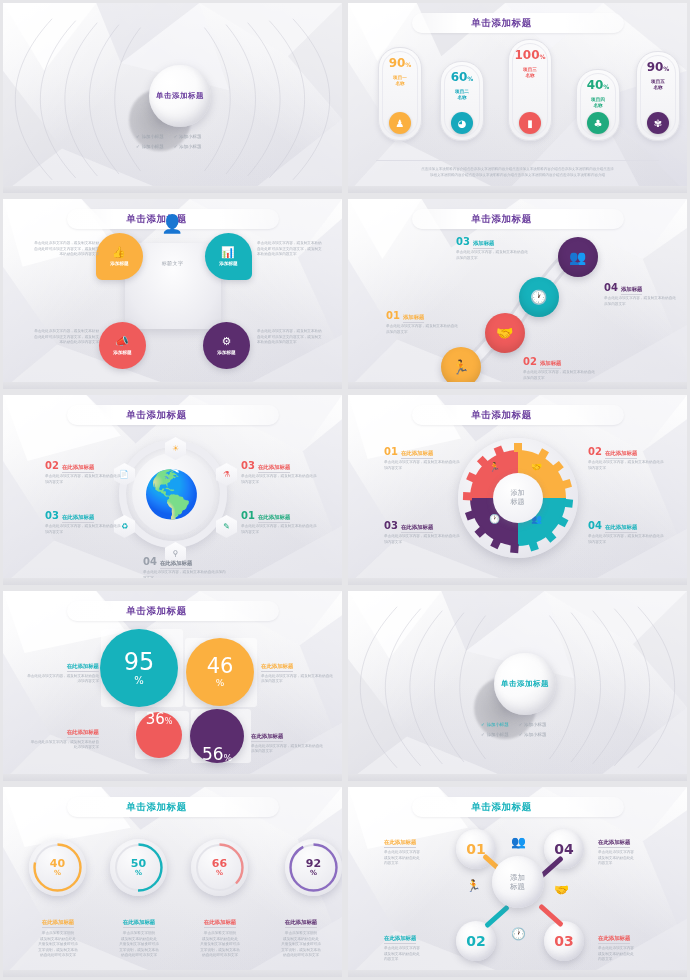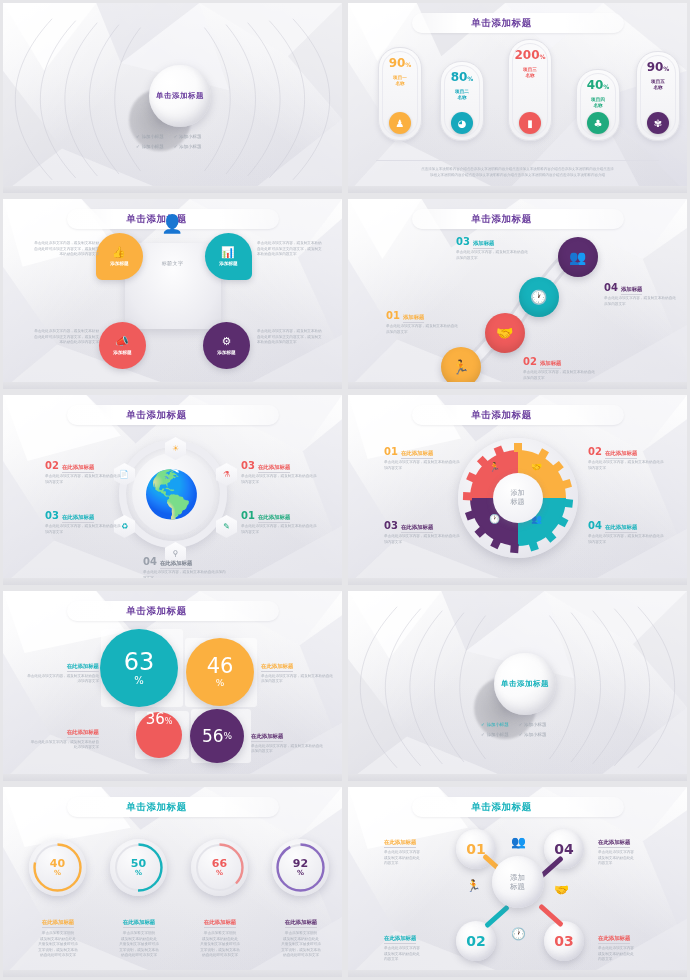--- a/index.html
+++ b/index.html
@@ -225,29 +225,29 @@
       <div class="vpill" style="left:16px;top:12px;height:92px;">
         <div class="inner"></div>
         <div class="pct" style="color:#fbb040"><span>90</span><i>%</i></div>
         <div class="nm" style="color:#fbb040;white-space:pre-line">项目一
 名称</div>
         <div class="ic" style="background:#fbb040">♟</div>
       </div>
 
       <div class="vpill" style="left:78px;top:26px;height:78px;">
         <div class="inner"></div>
-        <div class="pct" style="color:#16a8bc"><span>80</span><i>%</i></div>
+        <div class="pct" style="color:#16a8bc"><span>60</span><i>%</i></div>
         <div class="nm" style="color:#16a8bc;white-space:pre-line">项目二
 名称</div>
         <div class="ic" style="background:#16a8bc">◕</div>
       </div>
 
       <div class="vpill" style="left:146px;top:4px;height:100px;">
         <div class="inner"></div>
-        <div class="pct" style="color:#ef5b5b"><span>200</span><i>%</i></div>
+        <div class="pct" style="color:#ef5b5b"><span>100</span><i>%</i></div>
         <div class="nm" style="color:#ef5b5b;white-space:pre-line">项目三
 名称</div>
         <div class="ic" style="background:#ef5b5b">▮</div>
       </div>
 
       <div class="vpill" style="left:214px;top:34px;height:70px;">
         <div class="inner"></div>
         <div class="pct" style="color:#1faa7e"><span>40</span><i>%</i></div>
         <div class="nm" style="color:#1faa7e;white-space:pre-line">项目四
 名称</div>
@@ -560,32 +560,32 @@
     <div class="titlepill t-purple">
           <span>单击添加标题</span>
         </div>
 
     <div class="pcard" style="left:98px;top:38px;width:82px;height:78px;"></div>
     <div class="pcard" style="left:182px;top:47px;width:72px;height:69px;"></div>
     <div class="pcard" style="left:132px;top:120px;width:54px;height:48px;"></div>
     <div class="pcard" style="left:188px;top:118px;width:60px;height:54px;"></div>
 
     <div class="pcirc" style="left:97px;top:38px;width:78px;height:78px;background:#16b2bc">
-      <b style="font-size:24px;line-height:1">63</b>
+      <b style="font-size:24px;line-height:1">95</b>
       <b style="font-size:10px;margin-top:1px">%</b>
     </div>
     <div class="pcirc" style="left:183px;top:47px;width:68px;height:68px;background:#fbb040">
       <b style="font-size:21px;line-height:1">46</b>
       <b style="font-size:9px;margin-top:1px">%</b>
     </div>
     <div class="pcirc" style="left:133px;top:121px;width:46px;height:46px;background:#ef5b5b;flex-direction:row;align-items:baseline;">
       <b style="font-size:15px;line-height:1">36</b>
       <b style="font-size:8px;">%</b>
     </div>
-    <div class="pcirc" style="left:187px;top:118px;width:54px;height:54px;background:#5b2d6e;flex-direction:row;align-items:center;">
+    <div class="pcirc" style="left:187px;top:118px;width:54px;height:54px;background:#5b2d6e;flex-direction:row;align-items:flex-end;">
       <b style="font-size:17px;line-height:1">56</b>
       <b style="font-size:9px;">%</b>
     </div>
 
     <div class="txt" style="left:24px;top:62px;width:72px;text-align:right;">
       <div class="lbl underline" style="color:#16b2bc">在此添加标题</div>
       <div class="body-s" style="margin-top:1.5px">单击此处添加文字内容，或复制文本粘贴自此添加内容文字</div>
     </div>
     <div class="txt" style="left:258px;top:62px;width:72px;">
       <div class="lbl underline" style="color:#fbb040">在此添加标题</div>
@@ -683,21 +683,21 @@
     <div class="gauge" style="left:188px;top:52px;">
       <div class="ring" style="border-color:#e4e4ea;"></div>
       <svg viewBox="0 0 57 57" style="position:absolute;inset:0;">
         <circle cx="28.5" cy="28.5" r="23" fill="none" stroke="#ef8e8e" stroke-width="2.4" stroke-dasharray="53.5 91.1" transform="rotate(-90 28.5 28.5)"></circle>
       </svg>
       <div class="val">
         <div class="n" style="color:#ef5b5b">66</div>
         <div class="p" style="color:#ef5b5b">%</div>
       </div>
     </div>
-    <div class="gauge" style="left:269px;top:52px;">
+    <div class="gauge" style="left:282px;top:52px;">
       <div class="ring" style="border-color:#e4e4ea;"></div>
       <svg viewBox="0 0 57 57" style="position:absolute;inset:0;">
         <circle cx="28.5" cy="28.5" r="23" fill="none" stroke="#8b6cc0" stroke-width="2.4" stroke-dasharray="133 11.6" transform="rotate(-90 28.5 28.5)"></circle>
       </svg>
       <div class="val">
         <div class="n" style="color:#5b2d6e">92</div>
         <div class="p" style="color:#5b2d6e">%</div>
       </div>
     </div>
 

